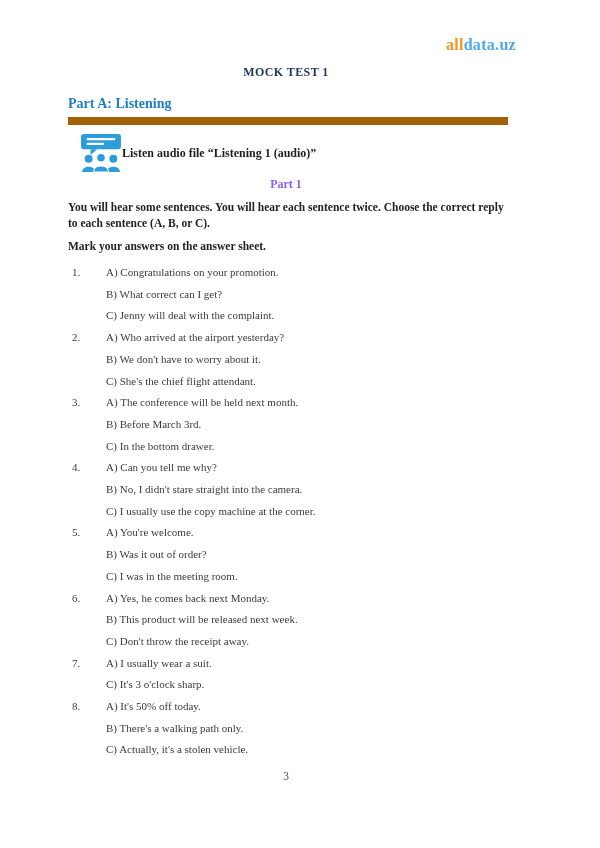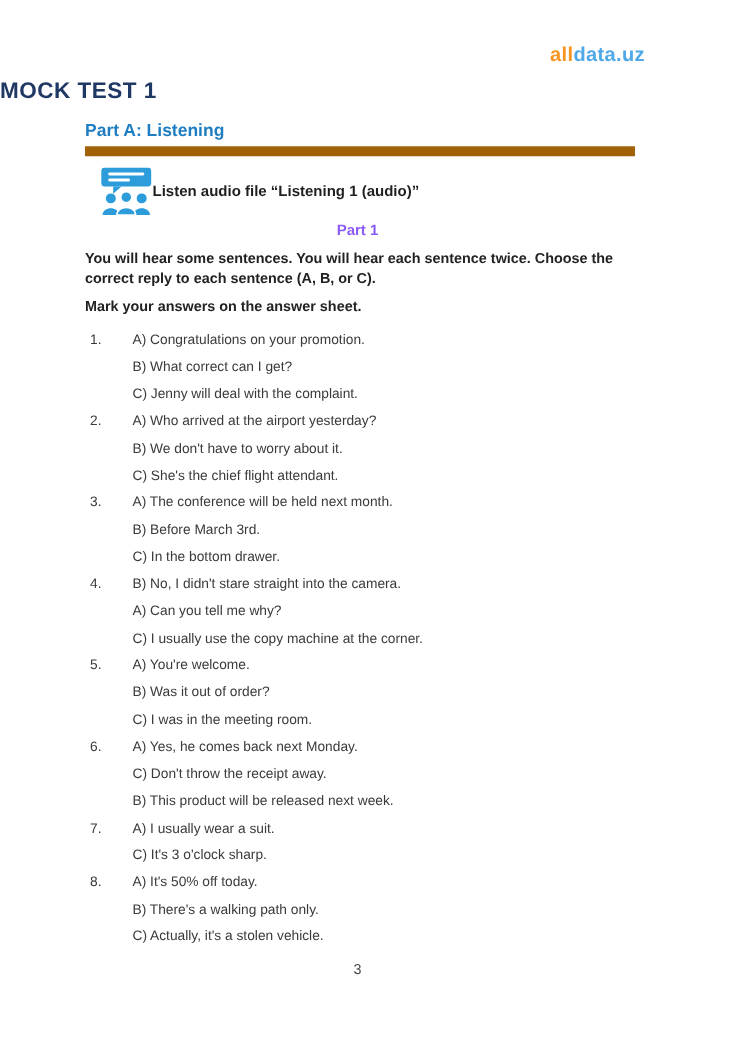--- a/index.html
+++ b/index.html
@@ -1,38 +1,38 @@
 <!DOCTYPE html>
 <html><head>
 <meta charset="utf-8">
 <style>
   html,body { margin:0; padding:0; background:#ffffff; }
   .page {
     position:relative;
     width:572px; height:848px;
     background:#ffffff;
-    font-family:Liberation Sans, sans-serif;
+    font-family:Liberation Serif, serif;
     color:#333333;
     overflow:hidden;
     box-sizing:border-box;
   }
   .logo-row {
     margin:36px 56px 0 0;
     text-align:right;
     font-size:16px;
     font-weight:800;
     letter-spacing:0.3px;
     line-height:18px;
   }
   .logo-orange { color:#F7941E; }
   .logo-blue   { color:#4FA8E8; }
   .doc-title {
     margin-top:10px;
-    text-align:left;
-    font-size:18px;
+    text-align:center;
+    font-size:12px;
     font-weight:bold;
     color:#1F3864;
     letter-spacing:0.4px;
     line-height:16px;
   }
   .section-heading {
     margin:16px 64px 0 68px;
     font-size:14px;
     font-weight:bold;
     color:#1F7EC2;
@@ -164,41 +164,41 @@
       <div class="q-options">
         <div class="q-opt">A) The conference will be held next month.</div>
         <div class="q-opt">B) Before March 3rd.</div>
         <div class="q-opt">C) In the bottom drawer.</div>
       </div>
     </div>
 
     <div class="q-row">
       <div class="q-num">4.</div>
       <div class="q-options">
+        <div class="q-opt">A) Can you tell me why?</div>
         <div class="q-opt">B) No, I didn't stare straight into the camera.</div>
-        <div class="q-opt">A) Can you tell me why?</div>
         <div class="q-opt">C) I usually use the copy machine at the corner.</div>
       </div>
     </div>
 
     <div class="q-row">
       <div class="q-num">5.</div>
       <div class="q-options">
         <div class="q-opt">A) You're welcome.</div>
         <div class="q-opt">B) Was it out of order?</div>
         <div class="q-opt">C) I was in the meeting room.</div>
       </div>
     </div>
 
     <div class="q-row">
       <div class="q-num">6.</div>
       <div class="q-options">
         <div class="q-opt">A) Yes, he comes back next Monday.</div>
+        <div class="q-opt">B) This product will be released next week.</div>
         <div class="q-opt">C) Don't throw the receipt away.</div>
-        <div class="q-opt">B) This product will be released next week.</div>
       </div>
     </div>
 
     <div class="q-row">
       <div class="q-num">7.</div>
       <div class="q-options">
         <div class="q-opt">A) I usually wear a suit.</div>
         <div class="q-opt">C) It's 3 o'clock sharp.</div>
       </div>
     </div>

